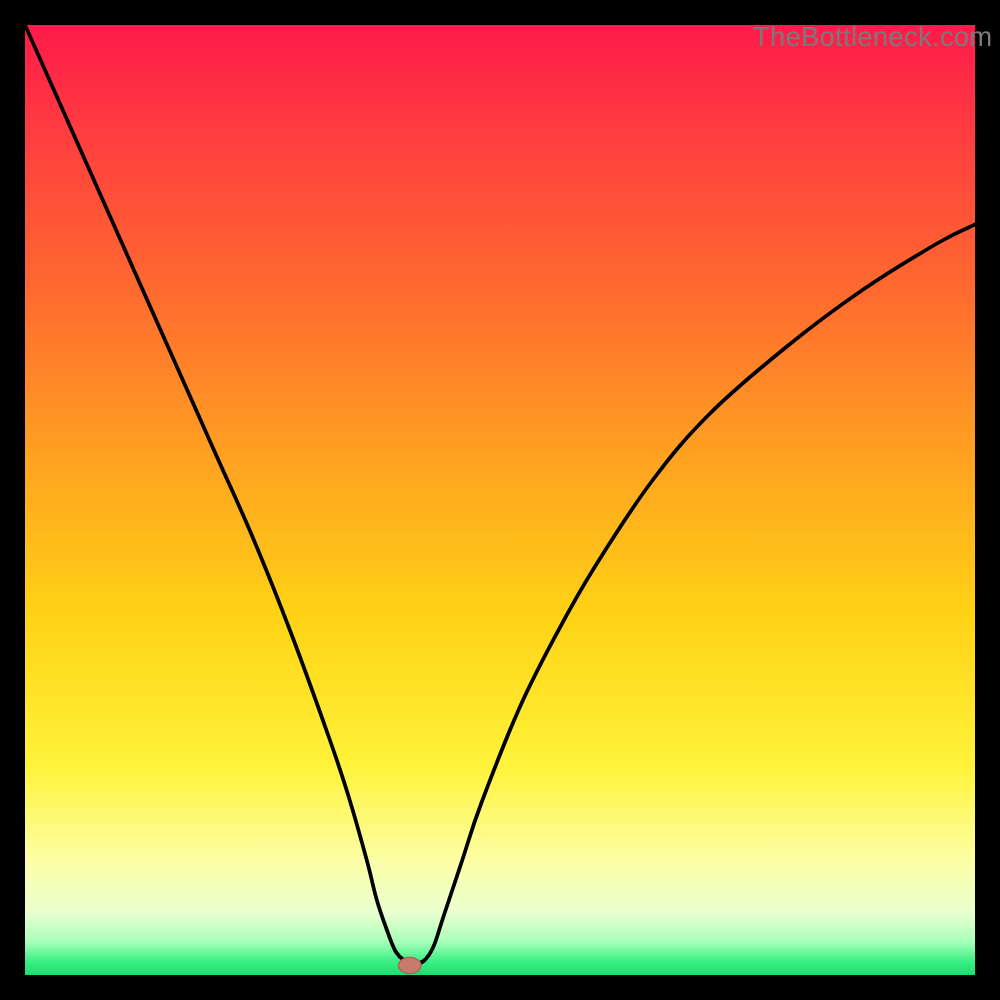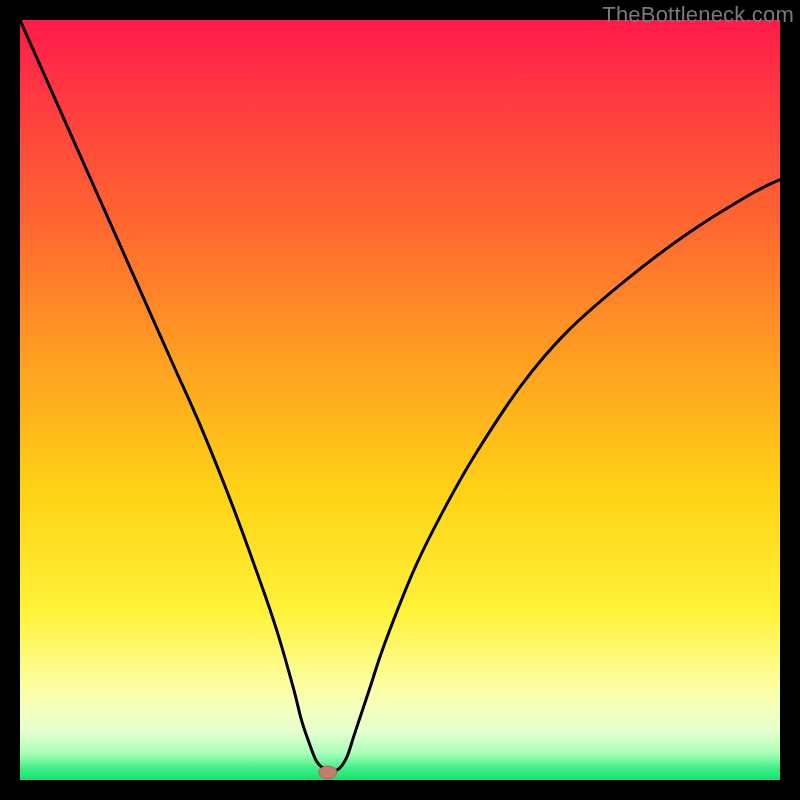--- a/index.html
+++ b/index.html
@@ -21,21 +21,21 @@
   }
   .plot {
     position: absolute;
     left: 0;
     top: 0;
     width: 760px;
     height: 760px;
   }
   .watermark {
     position: absolute;
-    top: 2px;
+    top: 17px;
     right: 6px;
     color: #7a7a7a;
     font-size: 22px;
     font-weight: 500;
     letter-spacing: 0.2px;
     user-select: none;
   }
   svg { display: block; }
 </style>
 </head>

